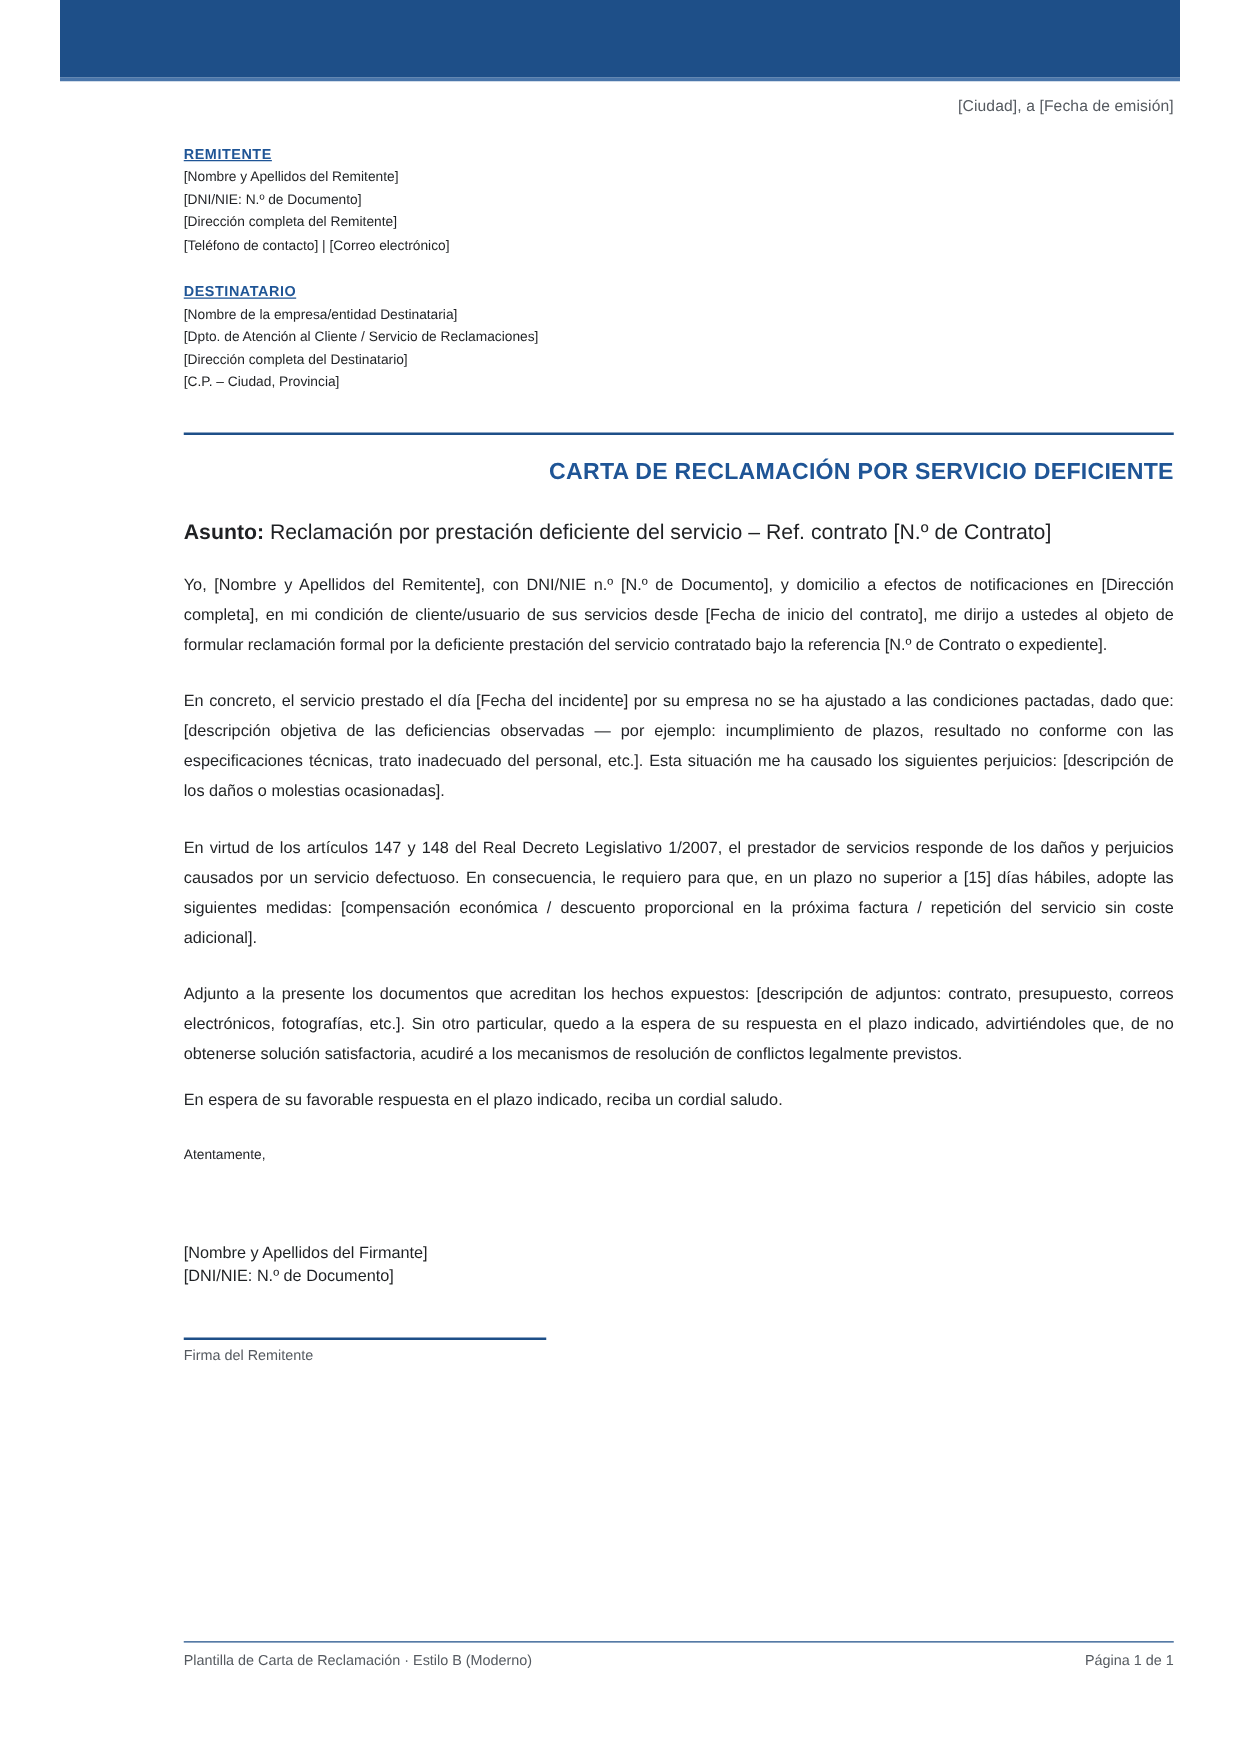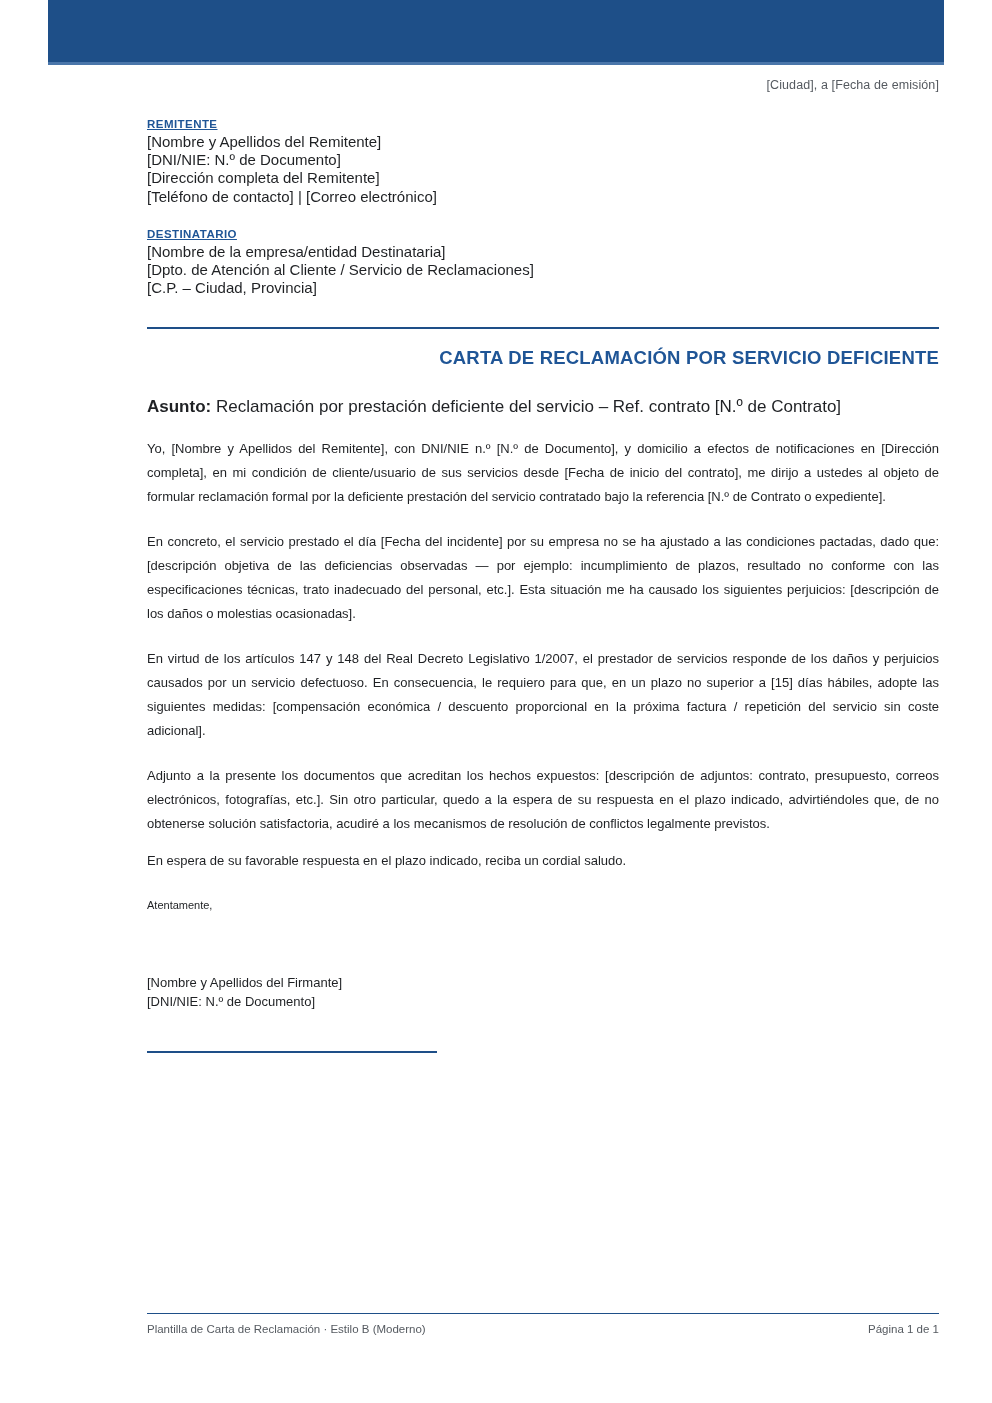--- a/index.html
+++ b/index.html
@@ -67,21 +67,21 @@
   }
   .party-label {
     font-size: 11.5px;
     font-weight: bold;
     color: #1f5596;
     letter-spacing: .45px;
     margin-bottom: 3px;
     text-decoration: underline;
   }
   .party-line {
-    font-size: 15px;
+    font-size: 11px;
     line-height: 18.2px;
     color: #1f2124;
   }
 
   
   .title-rule {
     margin-top: 30px;
     height: 2px;
     background: #1e4f88;
     width: 792px;
@@ -181,20 +181,21 @@
       <div class="party-line">[Nombre y Apellidos del Remitente]</div>
       <div class="party-line">[DNI/NIE: N.º de Documento]</div>
       <div class="party-line">[Dirección completa del Remitente]</div>
       <div class="party-line">[Teléfono de contacto]  |  [Correo electrónico]</div>
     </div>
 
     <div class="party-block destinatario">
       <div class="party-label">DESTINATARIO</div>
       <div class="party-line">[Nombre de la empresa/entidad Destinataria]</div>
       <div class="party-line">[Dpto. de Atención al Cliente / Servicio de Reclamaciones]</div>
+      <div class="party-line">[Dirección completa del Destinatario]</div>
       <div class="party-line">[C.P. – Ciudad, Provincia]</div>
     </div>
 
     <div class="title-rule"></div>
 
     <div class="doc-title">CARTA DE RECLAMACIÓN POR SERVICIO DEFICIENTE</div>
 
     <div class="subject">
       <b>Asunto:</b><span> Reclamación por prestación deficiente del servicio – Ref. contrato [N.º de Contrato]</span>
     </div>
@@ -206,20 +207,21 @@
 
     <div class="closing">En espera de su favorable respuesta en el plazo indicado, reciba un cordial saludo.</div>
     <div class="sign-off">Atentamente,</div>
 
     <div class="signer-block">
       <div class="signer-line">[Nombre y Apellidos del Firmante]</div>
       <div class="signer-line">[DNI/NIE: N.º de Documento]</div>
     </div>
 
     <div class="signature-rule"></div>
+    <div class="signature-caption">Firma del Remitente</div>
 
   </div>
 
   <div class="footer">
     <div class="footer-rule"></div>
     <div class="footer-row">
       <span>Plantilla de Carta de Reclamación · Estilo B (Moderno)</span>
       <span>Página 1 de 1</span>
     </div>
   </div>

